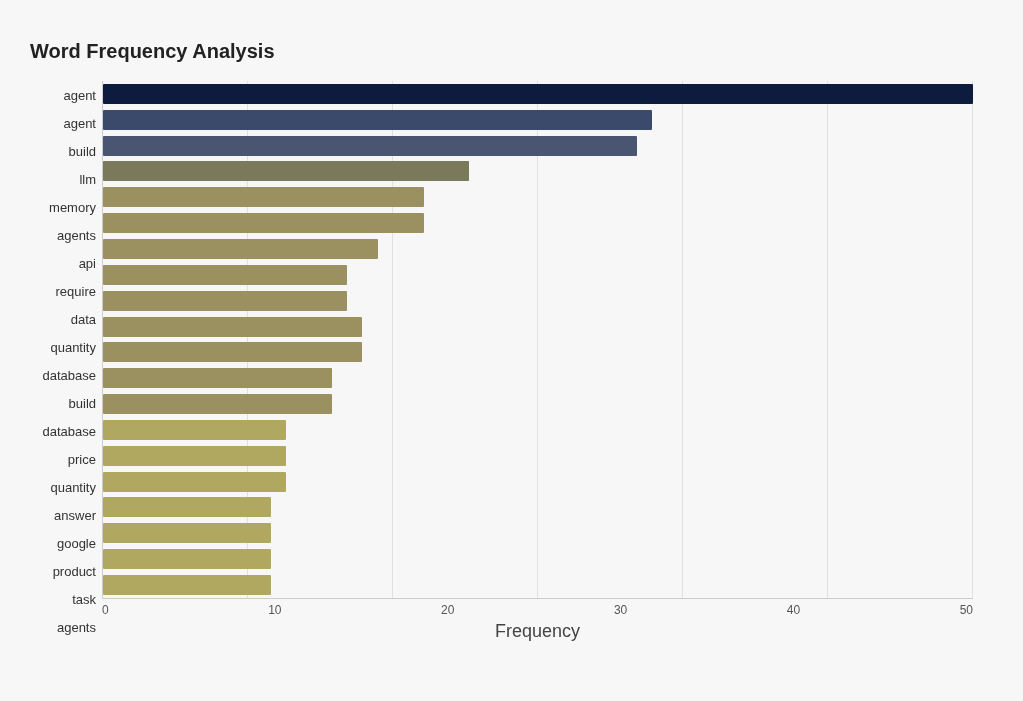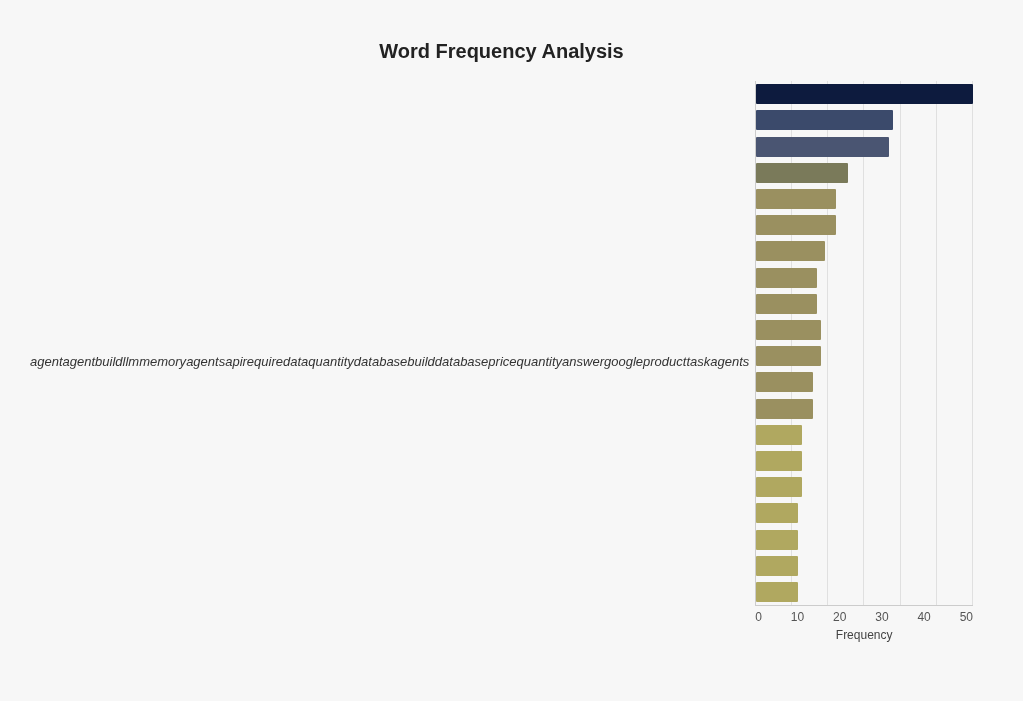--- a/index.html
+++ b/index.html
@@ -13,40 +13,38 @@
       padding: 20px;
     }
     .chart-container {
       background: #f7f7f7;
       width: 1023px;
       height: 701px;
       padding: 20px 30px 60px 10px;
       position: relative;
     }
     .chart-title {
-      text-align: center;
       font-size: 20px;
       font-weight: bold;
       margin-bottom: 18px;
       color: #222;
     }
     .chart-area {
       display: flex;
       flex-direction: row;
       width: 100%;
       height: calc(100% - 60px);
     }
     .y-axis {
       display: flex;
-      flex-direction: row;
+      flex-direction: column;
       justify-content: center;
       padding-right: 6px;
       min-width: 72px;
       text-align: right;
-      font-style: italic;
     }
     .y-label {
       font-size: 13px;
       color: #333;
       line-height: 1;
       display: flex;
       align-items: center;
       justify-content: flex-end;
       height: 100%;
     }
@@ -88,21 +86,21 @@
       padding: 4px 0 0 0;
       position: relative;
     }
     .x-tick {
       font-size: 12px;
       color: #555;
       text-align: center;
     }
     .x-axis-label {
       text-align: center;
-      font-size: 12px;
+      font-size: 18px;
       color: #444;
       margin-top: 4px;
     }
   </style>
 </head>
 <body>
 
 <div class="chart-container">
   <div class="chart-title">Word Frequency Analysis</div>
   <div class="chart-area">

